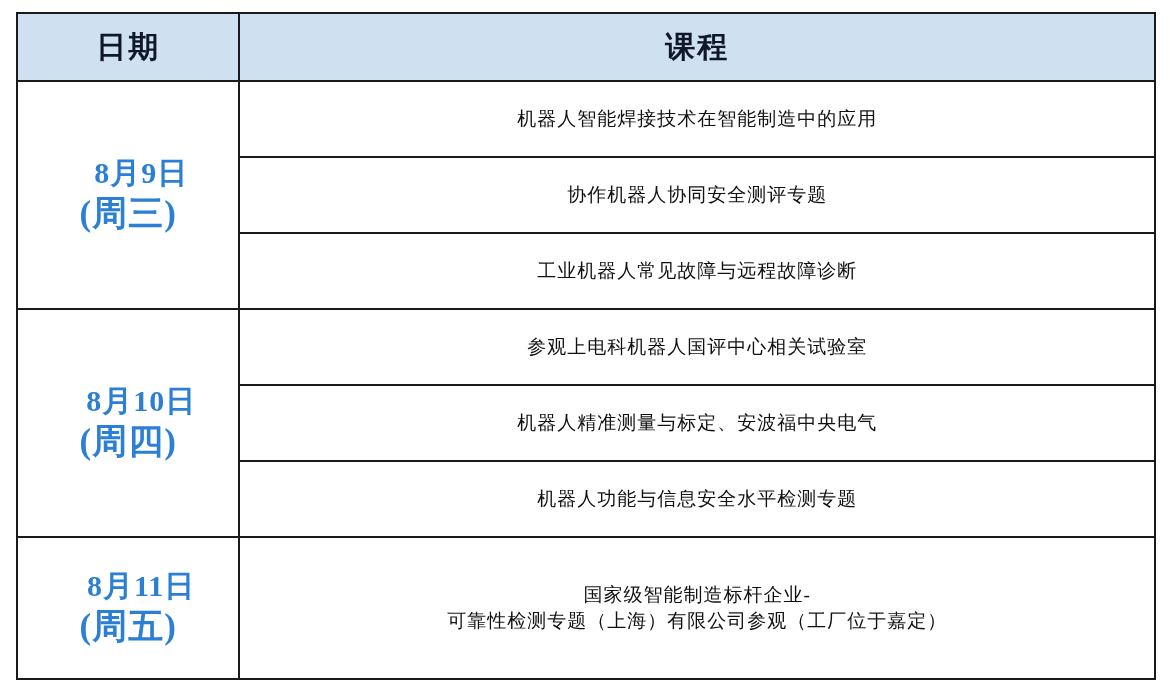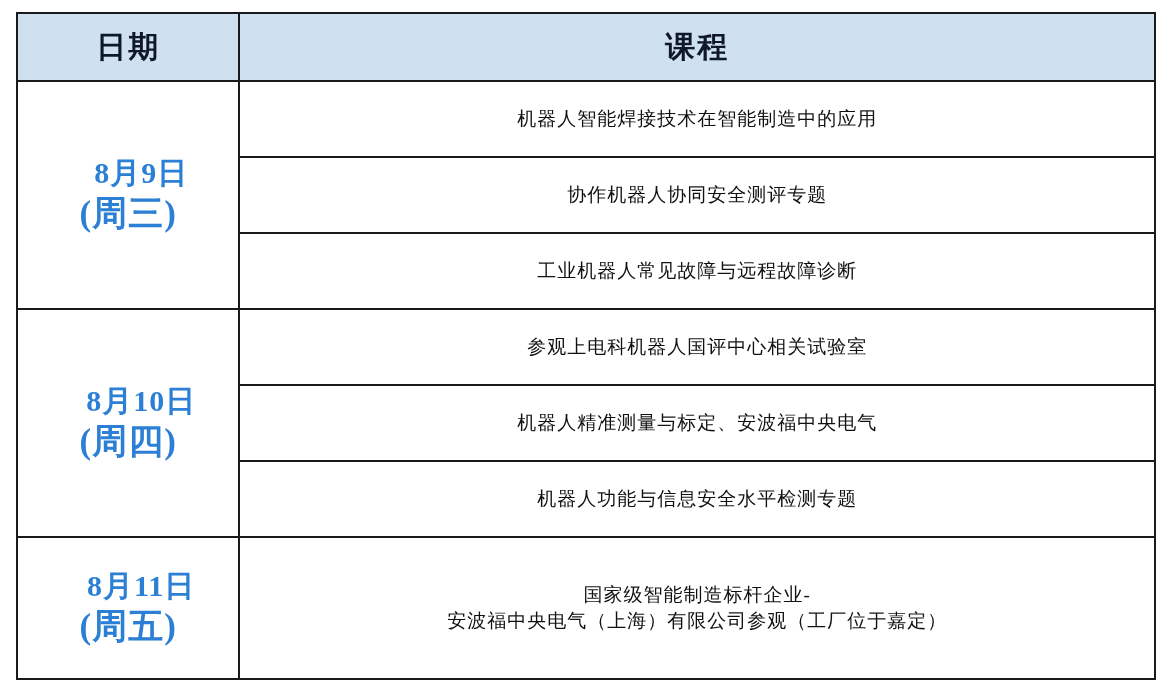--- a/index.html
+++ b/index.html
@@ -133,18 +133,18 @@
         </td>
       </tr>
 
       <tr>
         <td class="date-cell">
           <span class="date-main">8月11日</span>
           <span class="date-sub">(周五)</span>
         </td>
         <td class="course-cell tall">
           <span class="course-line">国家级智能制造标杆企业-</span>
-          <span class="course-line">安波福中央电气（上海）有限公司参观（工厂位于嘉定）</span>
+          <span class="course-line">可靠性检测专题（上海）有限公司参观（工厂位于嘉定）</span>
         </td>
       </tr>
     </tbody>
   </table>
 </div>
 
 </body></html>

